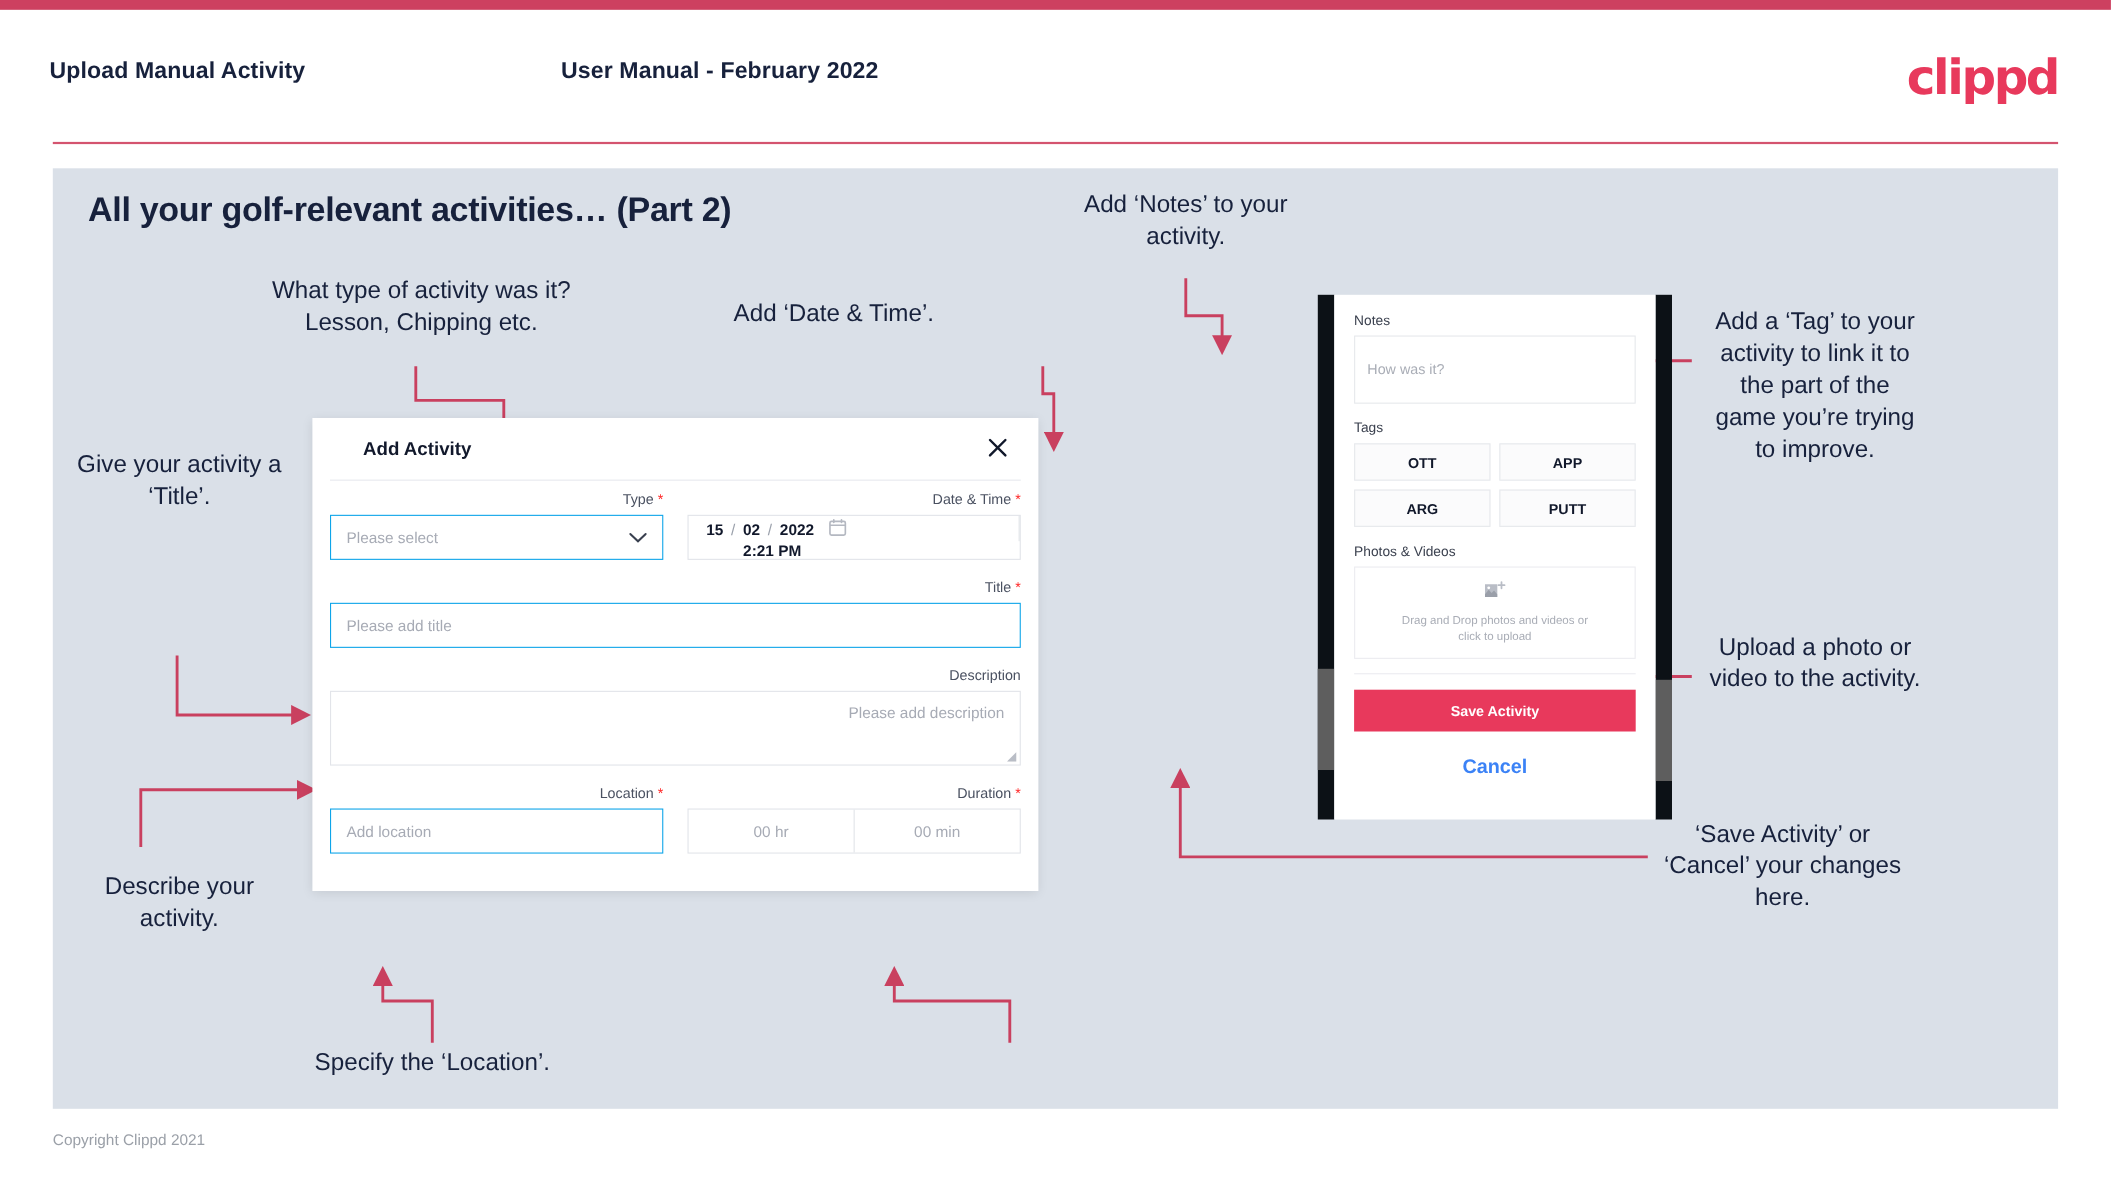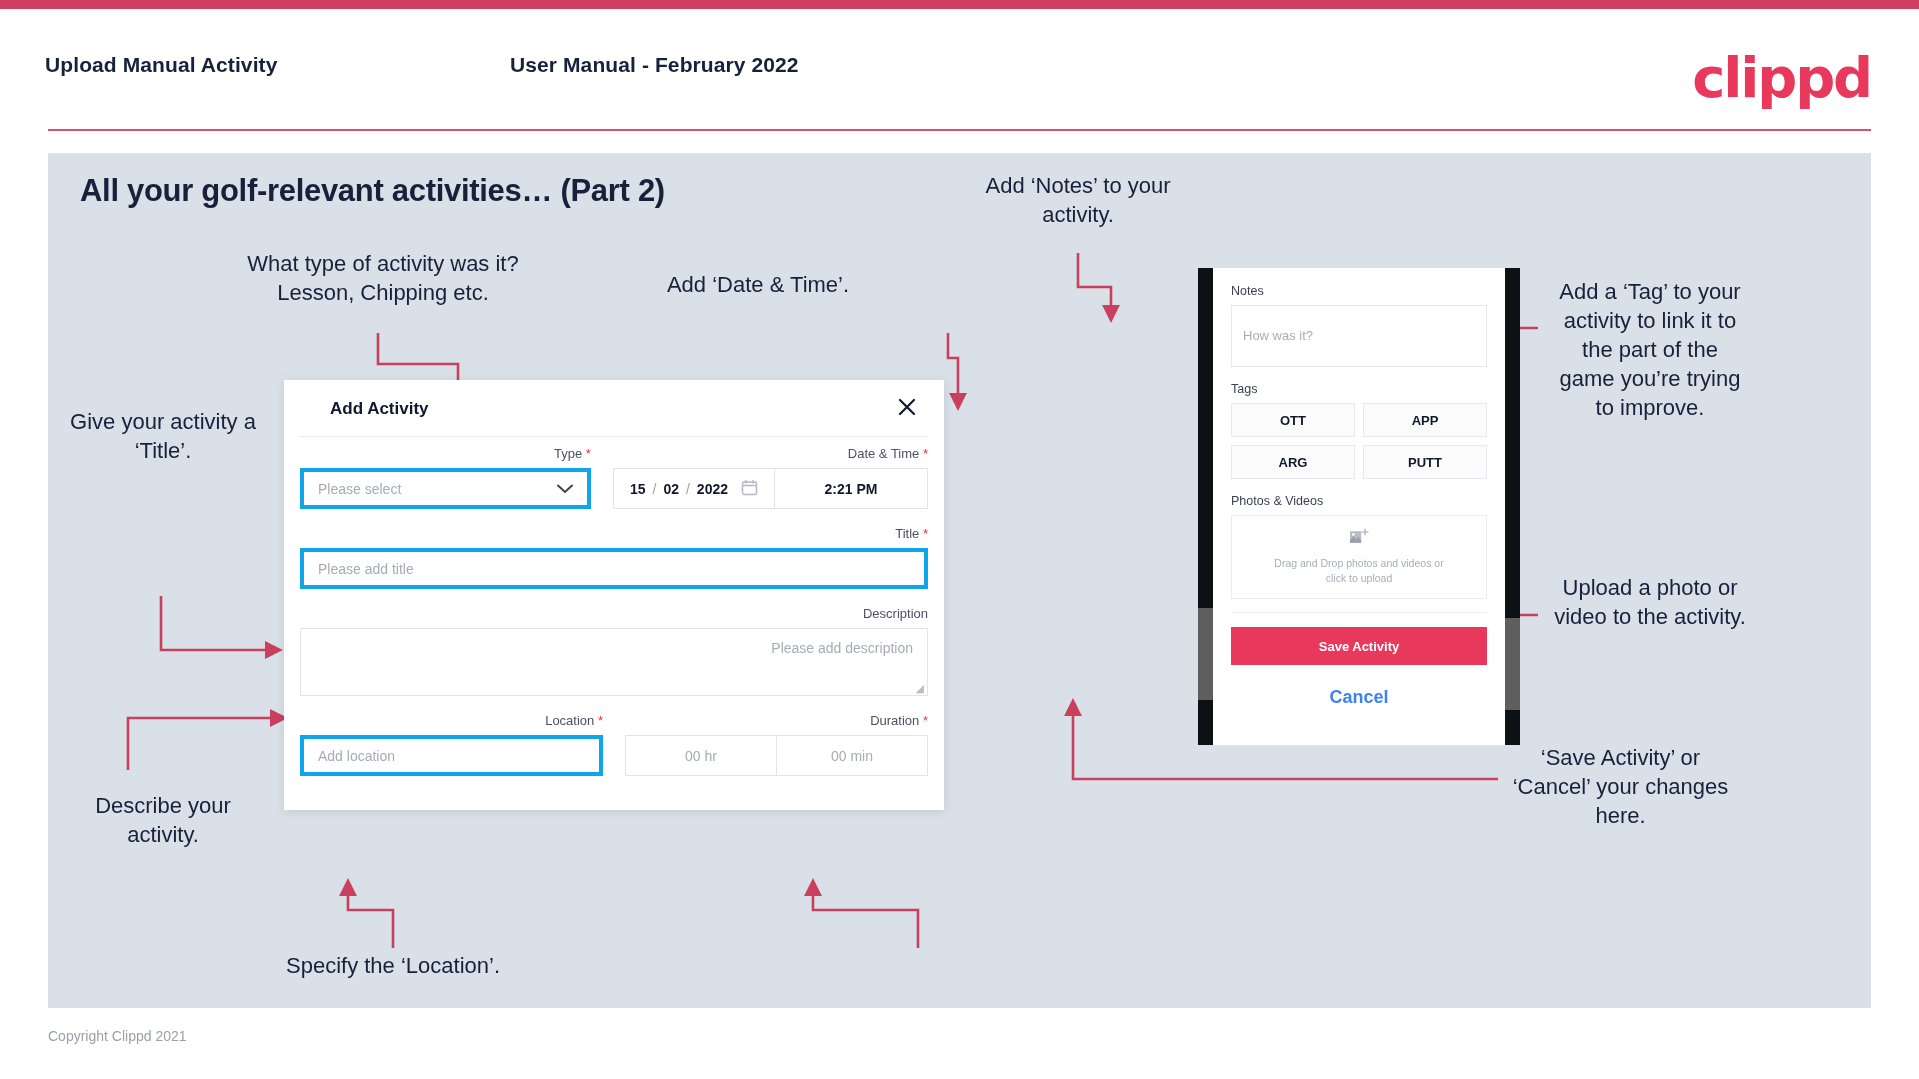--- a/index.html
+++ b/index.html
@@ -22,21 +22,21 @@
   .hdr-title {
     position: absolute; left: 45px; top: 44px;
     font-size: 21px; font-weight: 700; color: #17213c; letter-spacing: .1px;
   }
   .hdr-sub {
     position: absolute; left: 510px; top: 44px;
     font-size: 21px; font-weight: 700; color: #17213c; letter-spacing: .1px;
   }
   .logo {
     position: absolute; right: 48px; top: 36px;
-    font-size: 56px; font-weight: 800; color: #e8395c;
+    font-size: 44px; font-weight: 800; color: #e8395c;
     letter-spacing: -2.2px; font-family: "DejaVu Sans", sans-serif;
   }
   .hdr-rule {
     position: absolute; left: 48px; top: 120px; width: 1823px; height: 2px;
     background: #d4546f;
   }
 
   
   .slide {
     position: absolute; left: 48px; top: 153px; width: 1823px; height: 855px;
@@ -86,27 +86,27 @@
   .field-label {
     font-size: 13px; color: #4a5161; margin-bottom: 7px; font-weight: 400;
   }
   .req { color: #ff2b2b; font-size: 13px; }
 
   .row { display: flex; gap: 22px; padding: 0 16px; margin-bottom: 17px; }
   .col-left { width: 372px; }
   .col-right { width: 372px; }
 
   .input-box {
-    height: 41px; border: 4px solid #0ea5e9; background: #fff;
+    height: 41px; border: 1px solid #0ea5e9; background: #fff;
     display: flex; align-items: center; padding: 0 14px;
     font-size: 14px; color: #a7abb5;
   }
   .select-box { justify-content: space-between; }
   .datetime {
-    display: flex; height: 41px; border: 1px solid #e2e4e9; background: #fff;
+    display: flex; height: 41px; border: 1px solid #e2e4e9; background: #fff; flex-direction: column;
   }
   .dt-date {
     flex: 1; display: flex; align-items: center; gap: 7px; padding: 0 16px;
     font-size: 14px; color: #11182b; font-weight: 700; border-right: 1px solid #e2e4e9;
   }
   .dt-sep { color: #9aa0ab; font-weight: 400; }
   .cal-icon { margin-left: 6px; }
   .dt-time {
     width: 152px; display: flex; align-items: center; justify-content: center;
     font-size: 14px; color: #11182b; font-weight: 700;

